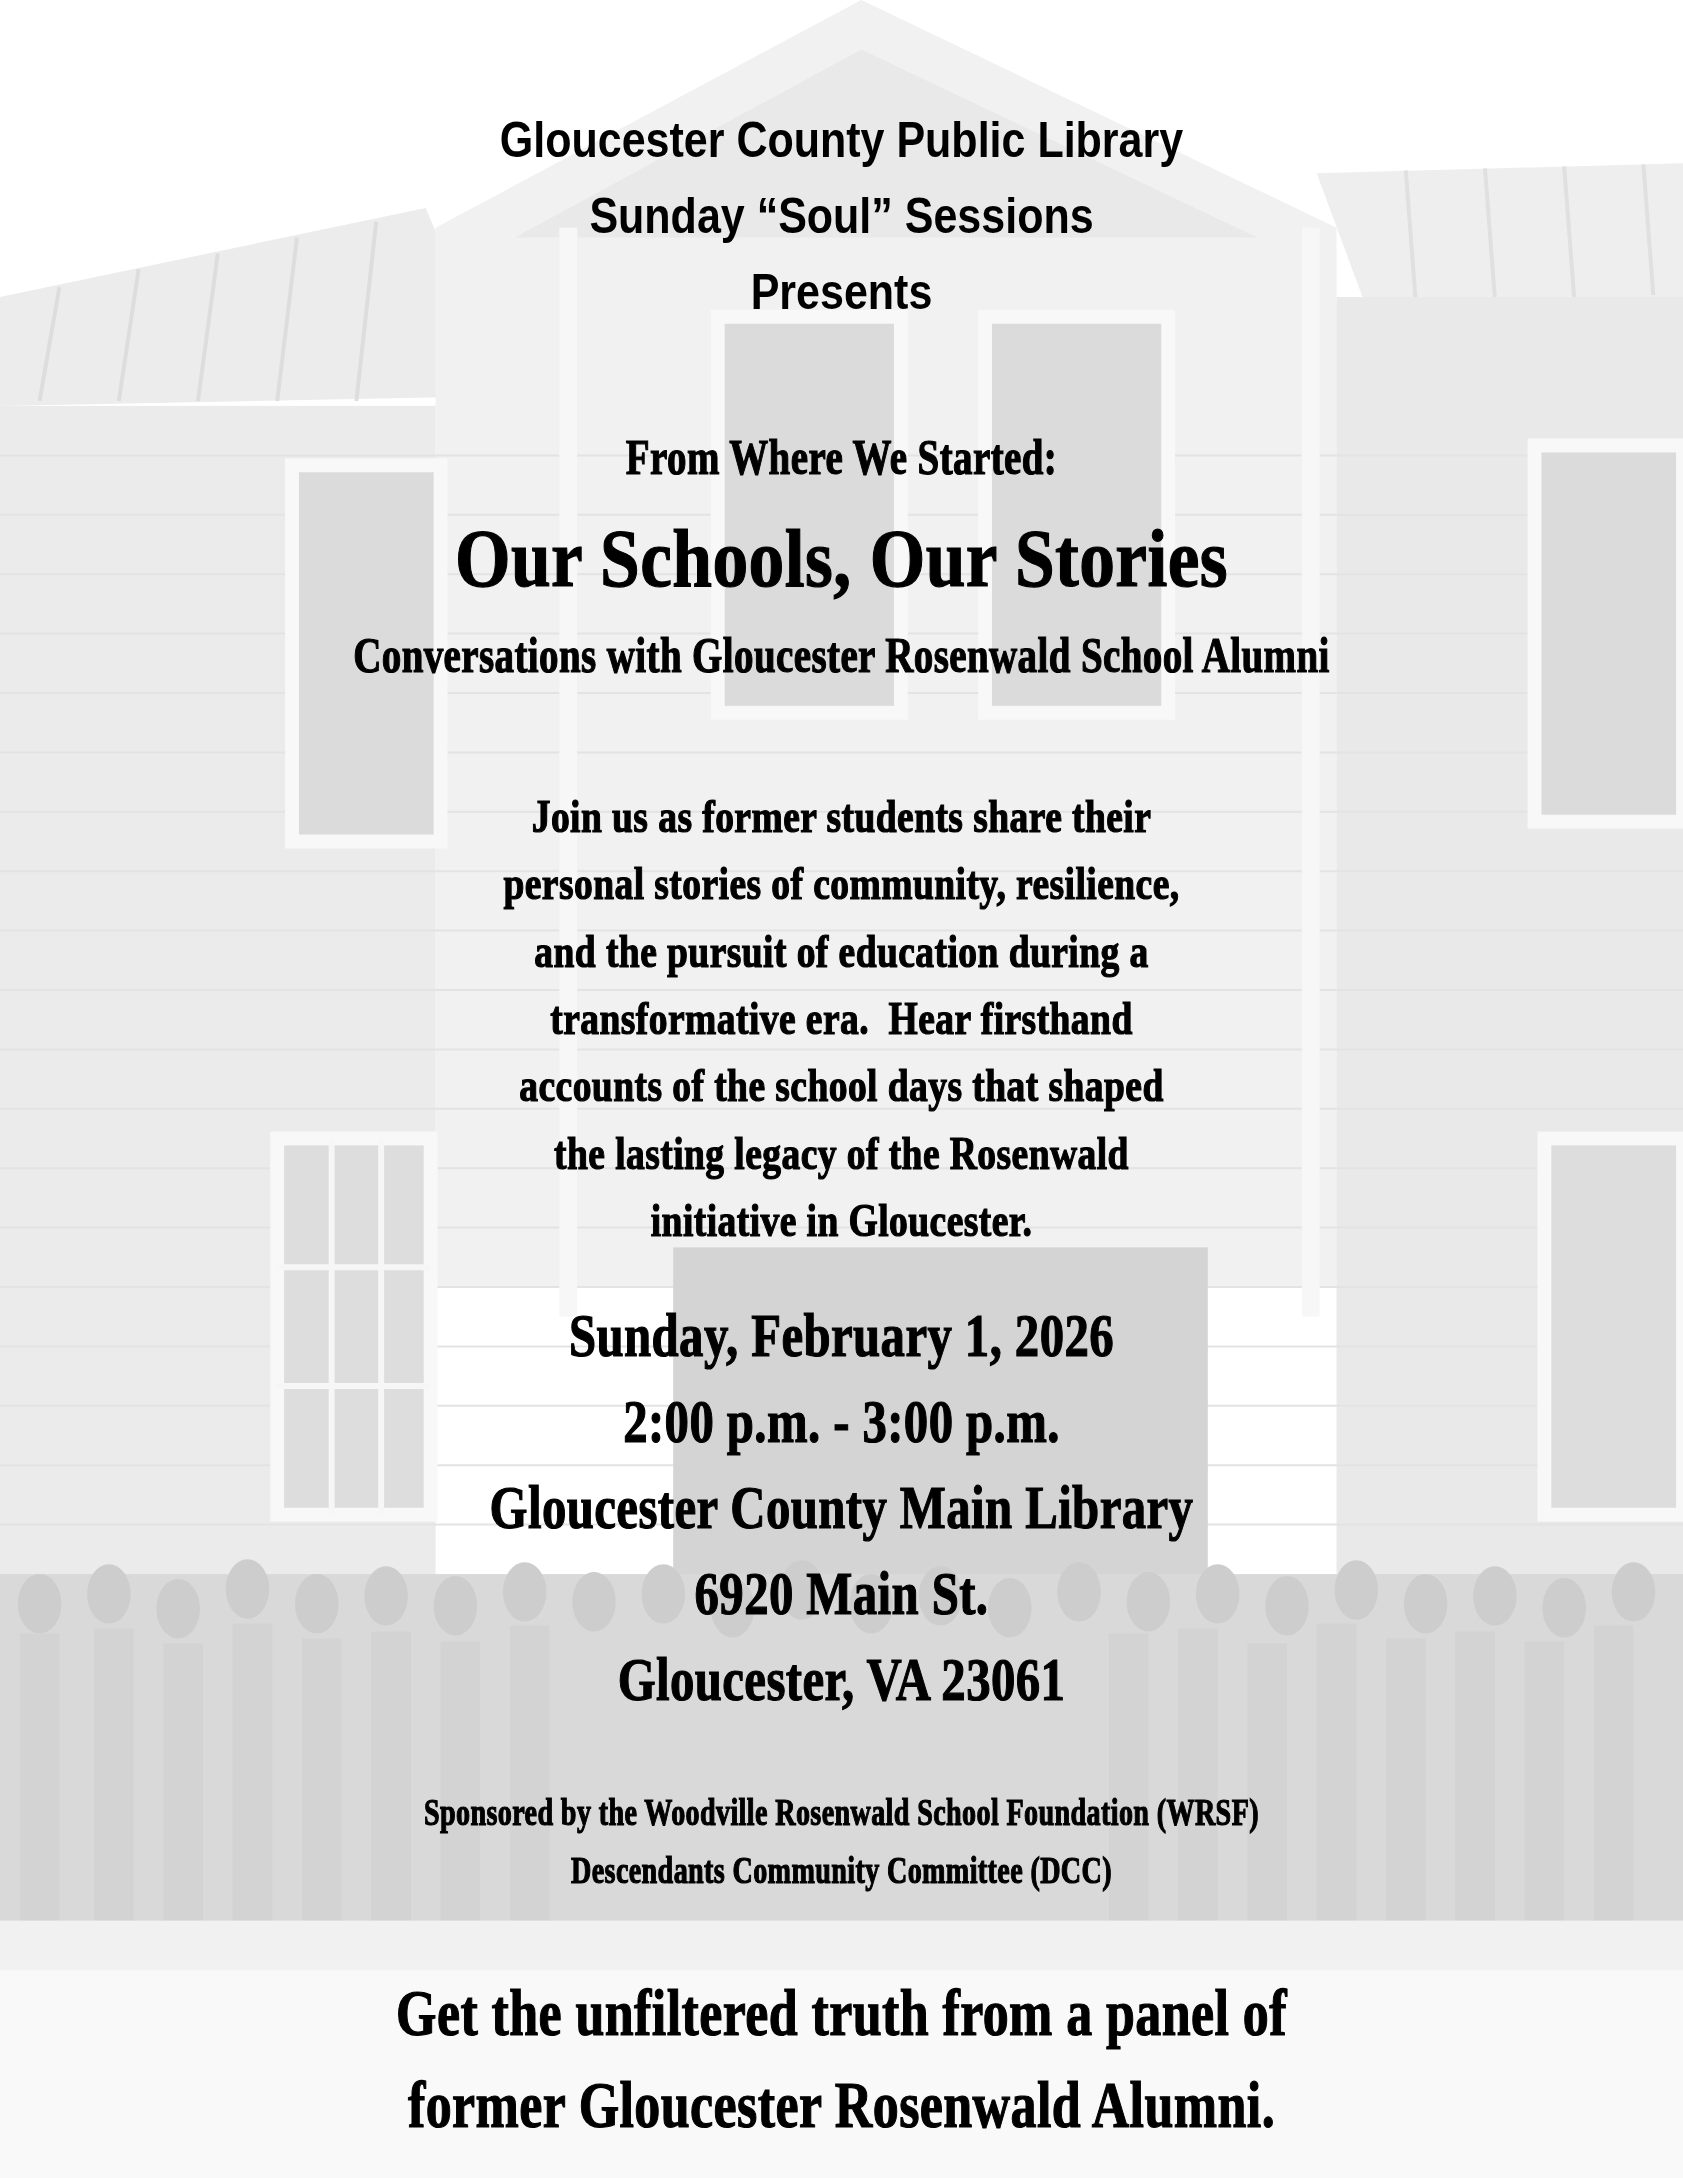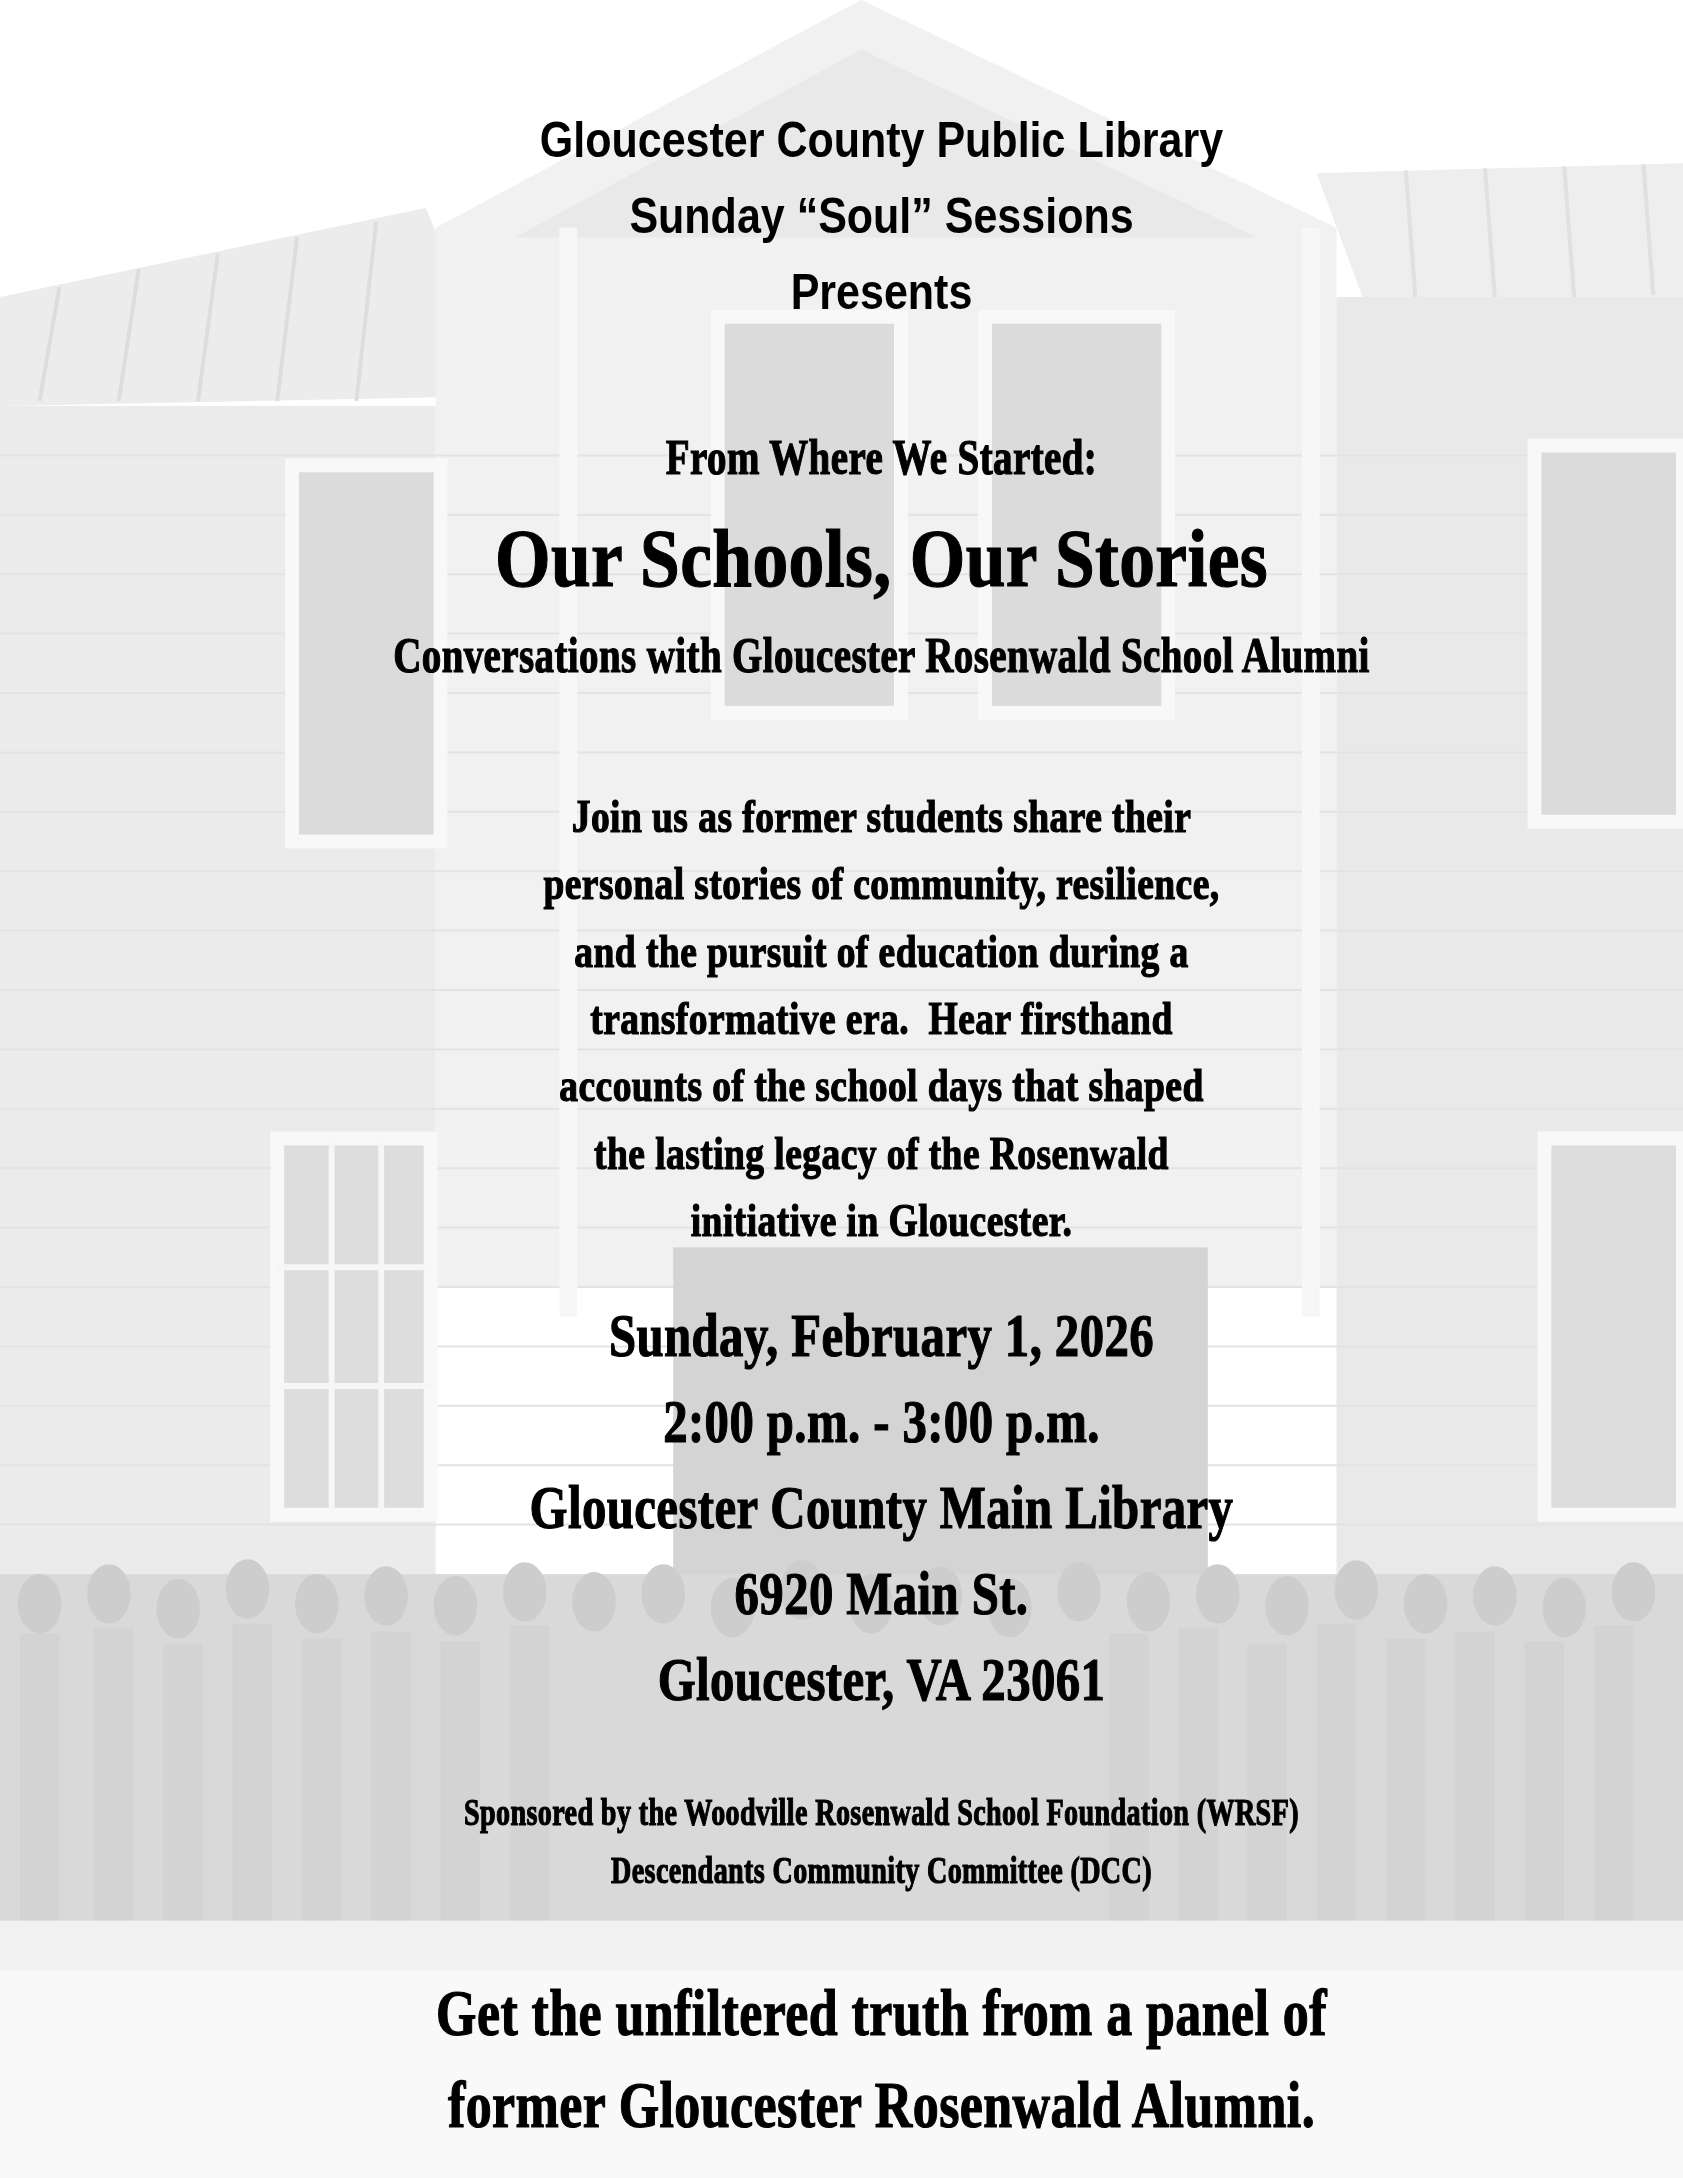--- a/index.html
+++ b/index.html
@@ -6,21 +6,21 @@
   body {
     width: 1683px; height: 2178px; position: relative; overflow: hidden;
     background: #ffffff;
     font-family: "Liberation Sans", sans-serif;
     color: #000;
   }
   
   .bg { position: absolute; inset: 0; z-index: 0; }
   .bg svg { width: 1683px; height: 2178px; display: block; }
 
-  .content { position: absolute; inset: 0; z-index: 1; margin-left: 40px; }
+  .content { position: absolute; inset: 0; z-index: 1; }
   .line {
     position: absolute; left: 0; width: 1683px; text-align: center;
     white-space: nowrap; color: #000;
   }
   .sans {
     font-family: "Liberation Sans", sans-serif; font-weight: 700;
     transform: scaleX(0.86);
   }
   .stencil {
     font-family: "Liberation Serif", serif; font-weight: 700;

